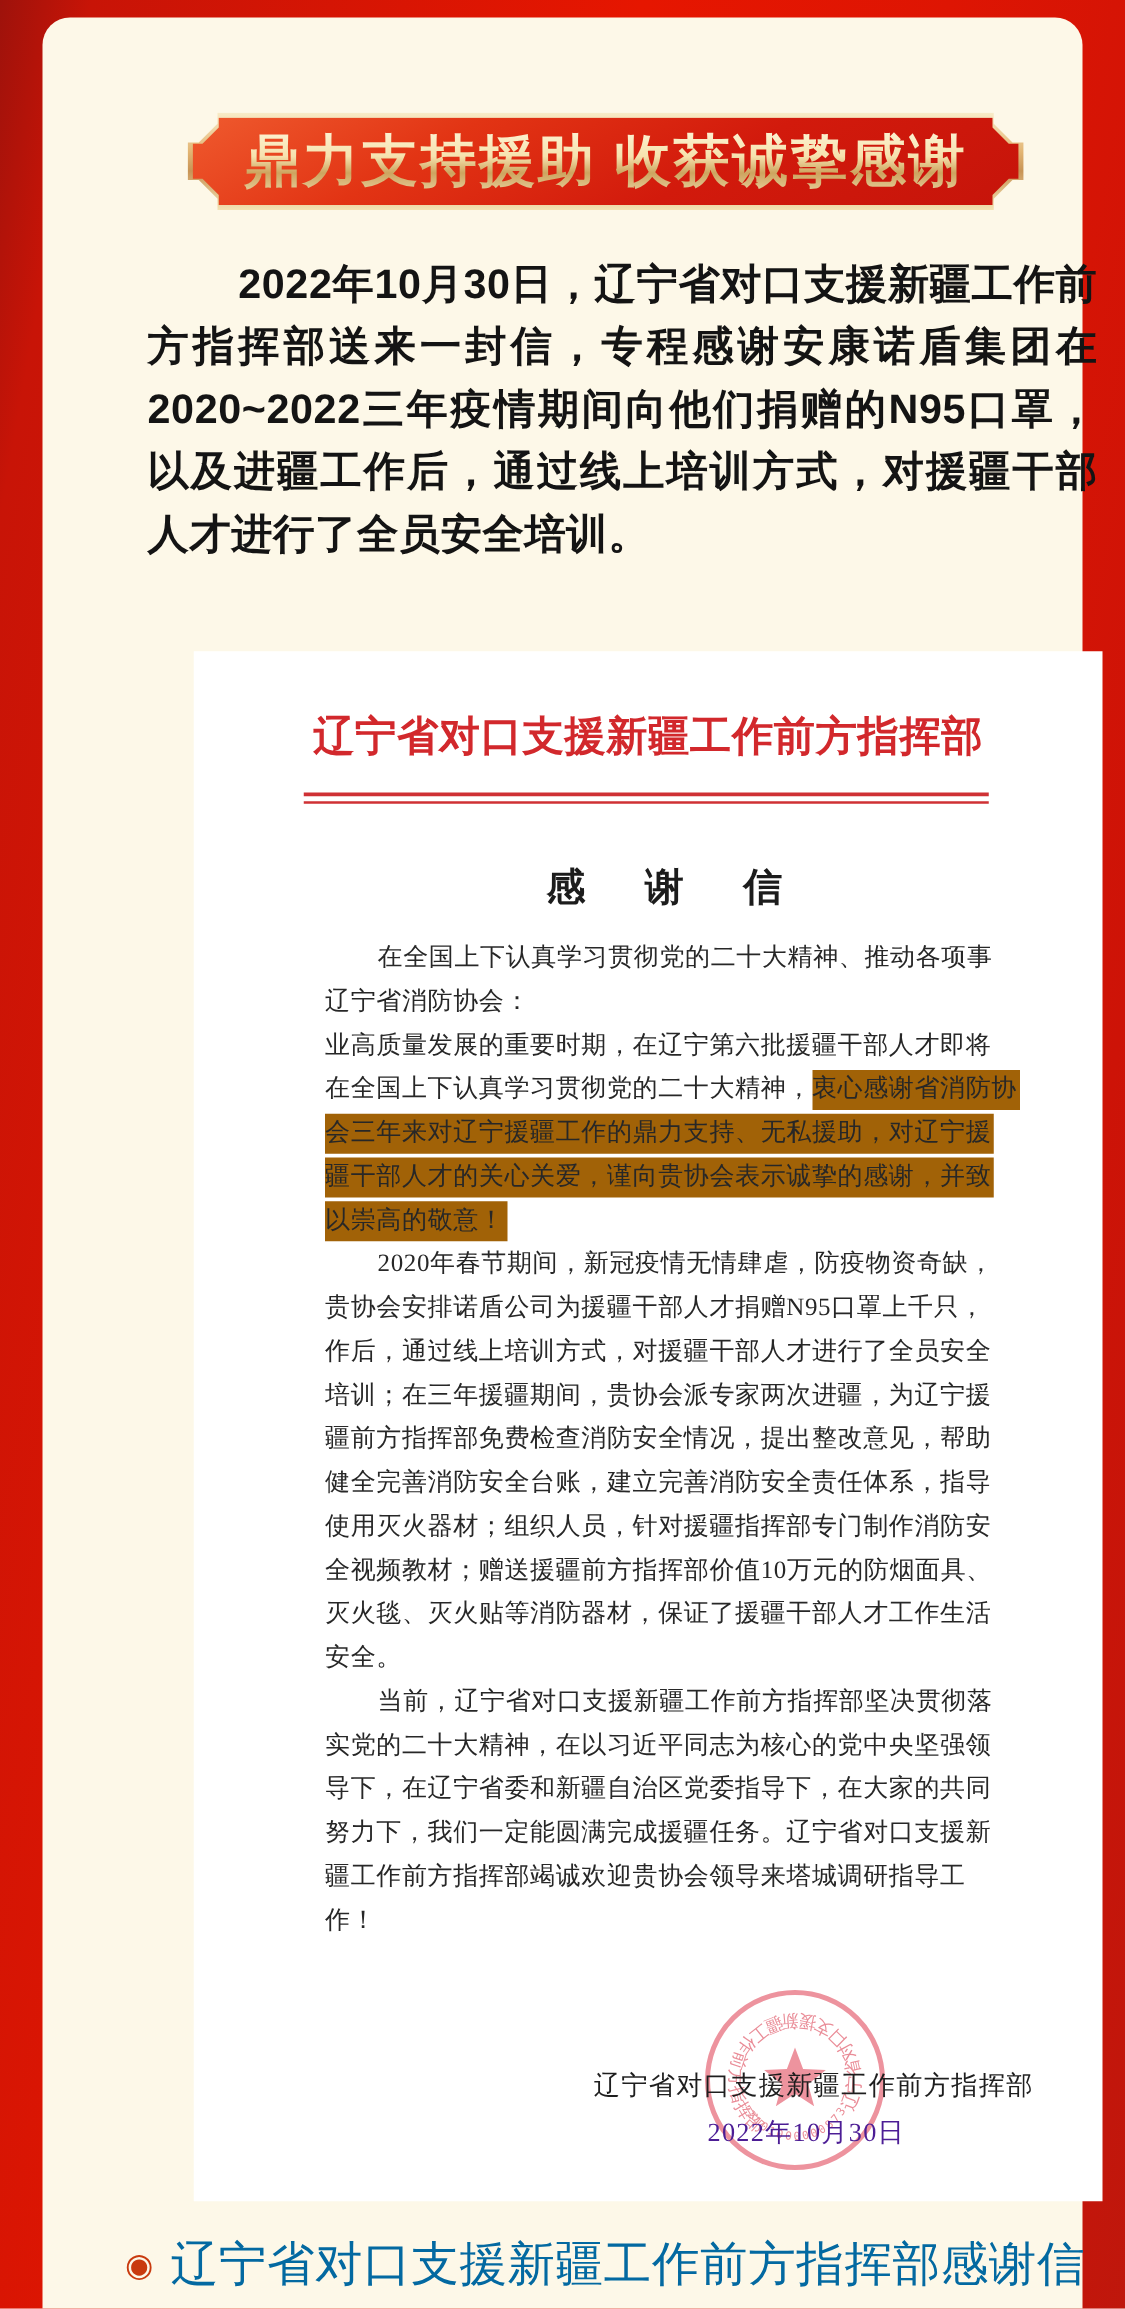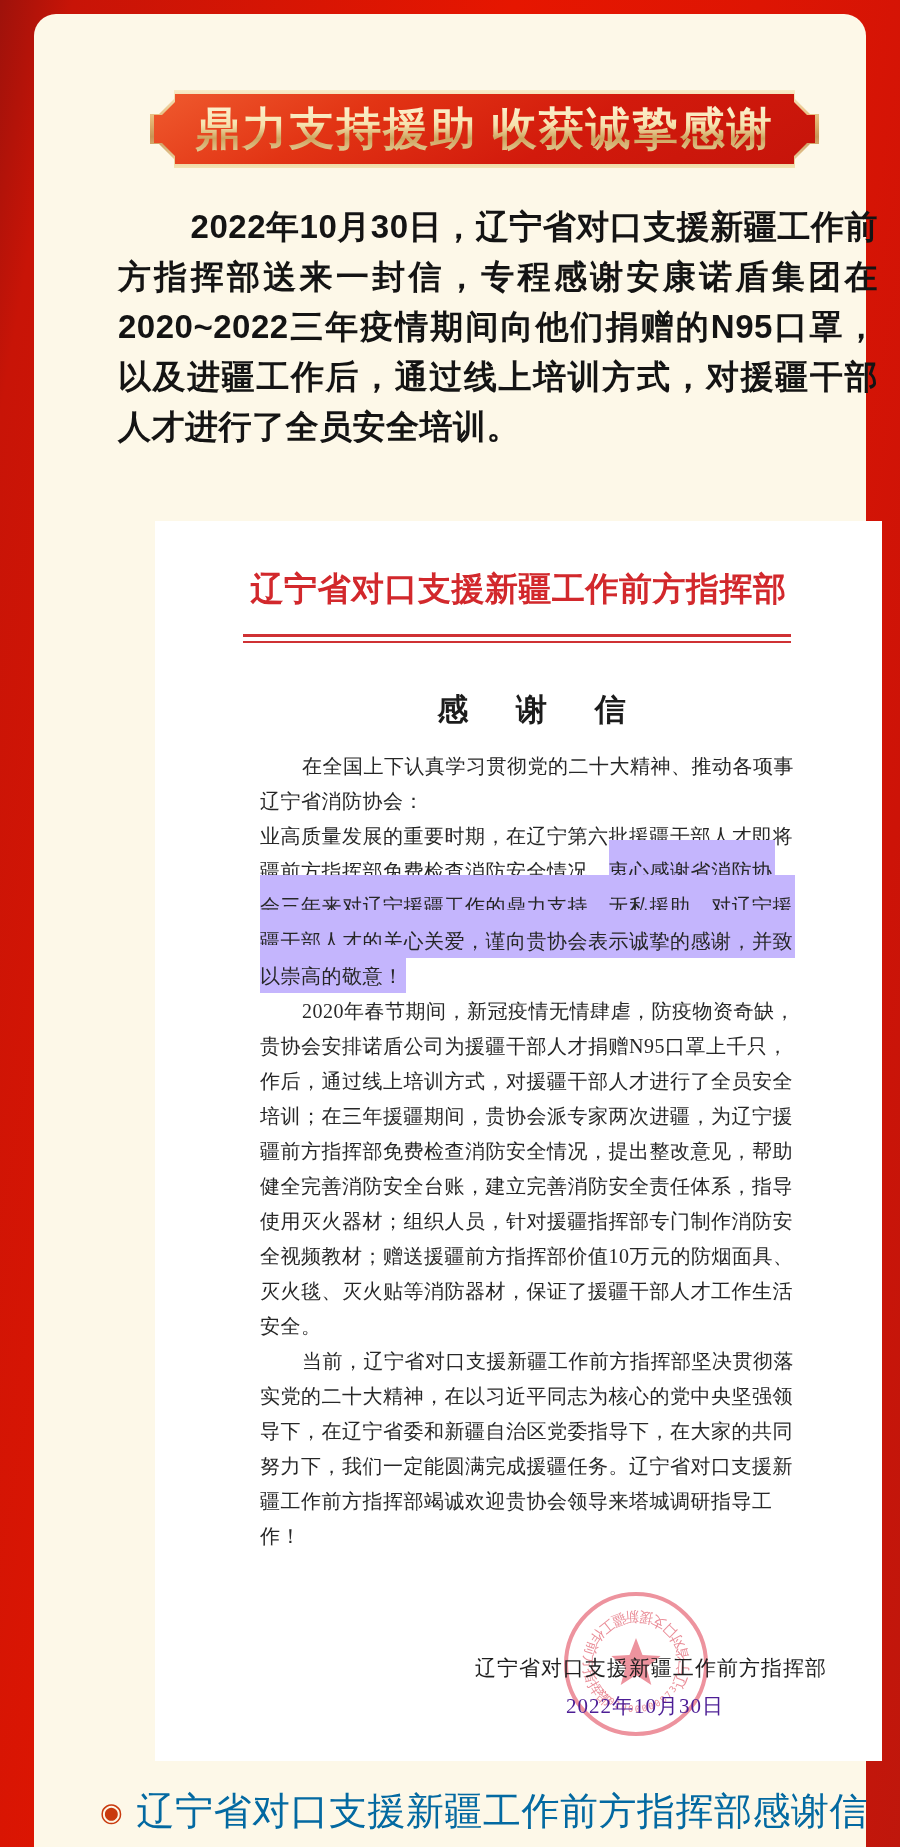--- a/index.html
+++ b/index.html
@@ -48,21 +48,21 @@
   .dline{position:absolute;left:88px;top:113px;width:548px;}
   .dline .l1{height:3px;background:#cf3134;}
   .dline .l2{height:2px;background:#cf3134;margin-top:4px;}
   .letter-title{
     position:absolute;left:0;top:168px;width:100%;text-align:center;
     font-size:31px;font-weight:700;color:#1c1c1c;letter-spacing:20px;text-indent:20px;white-space:nowrap;padding-left:13px;
   }
   .letter-body{position:absolute;left:105px;top:228px;width:540px;}
   .line{height:35px;line-height:35px;font-size:20px;letter-spacing:0.5px;white-space:nowrap;}
   .line.indent{padding-left:42px;}
-  .hl{background:#c4b5fd;padding:20px 2px 6px 0;}
+  .hl{background:#a16207;padding:4px 2px 6px 0;}
   .hl:empty{padding:0;background:none;}
   .signature{
     position:absolute;right:55px;top:1133px;
     font-size:21px;letter-spacing:1px;color:#1e1e1e;white-space:nowrap;
   }
   .sig-date{
     position:absolute;left:340px;top:1171px;width:300px;text-align:center;
     font-size:21px;letter-spacing:1px;color:#4c1d95;white-space:nowrap;
   }
   .stamp{position:absolute;left:406px;top:1068px;width:150px;height:150px;opacity:0.92;}
@@ -92,21 +92,21 @@
       <div class="dline">
         <div class="l1"></div>
         <div class="l2"></div>
       </div>
       <div class="letter-title">感 谢 信</div>
 
       <div class="letter-body">
         <div class="line indent"><span>在全国上下认真学习贯彻党的二十大精神、推动各项事</span><span class="hl"></span></div>
         <div class="line"><span>辽宁省消防协会：</span><span class="hl"></span></div>
         <div class="line"><span>业高质量发展的重要时期，在辽宁第六批援疆干部人才即将</span><span class="hl"></span></div>
-        <div class="line"><span>疆前方指挥部免费检查消防安全情况，</span><span class="hl">衷心感谢省消防协</span></div>
+        <div class="line"><span>在全国上下认真学习贯彻党的二十大精神，</span><span class="hl">衷心感谢省消防协</span></div>
         <div class="line"><span></span><span class="hl">会三年来对辽宁援疆工作的鼎力支持、无私援助，对辽宁援</span></div>
         <div class="line"><span></span><span class="hl">疆干部人才的关心关爱，谨向贵协会表示诚挚的感谢，并致</span></div>
         <div class="line"><span></span><span class="hl">以崇高的敬意！</span></div>
         <div class="line indent"><span>2020年春节期间，新冠疫情无情肆虐，防疫物资奇缺，</span><span class="hl"></span></div>
         <div class="line"><span>贵协会安排诺盾公司为援疆干部人才捐赠N95口罩上千只，</span><span class="hl"></span></div>
         <div class="line"><span>作后，通过线上培训方式，对援疆干部人才进行了全员安全</span><span class="hl"></span></div>
         <div class="line"><span>培训；在三年援疆期间，贵协会派专家两次进疆，为辽宁援</span><span class="hl"></span></div>
         <div class="line"><span>疆前方指挥部免费检查消防安全情况，提出整改意见，帮助</span><span class="hl"></span></div>
         <div class="line"><span>健全完善消防安全台账，建立完善消防安全责任体系，指导</span><span class="hl"></span></div>
         <div class="line"><span>使用灭火器材；组织人员，针对援疆指挥部专门制作消防安</span><span class="hl"></span></div>

